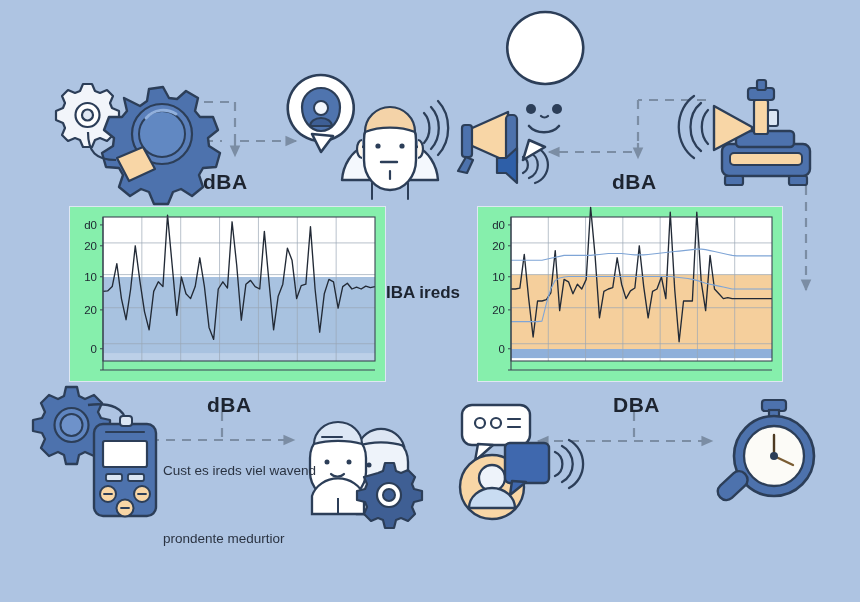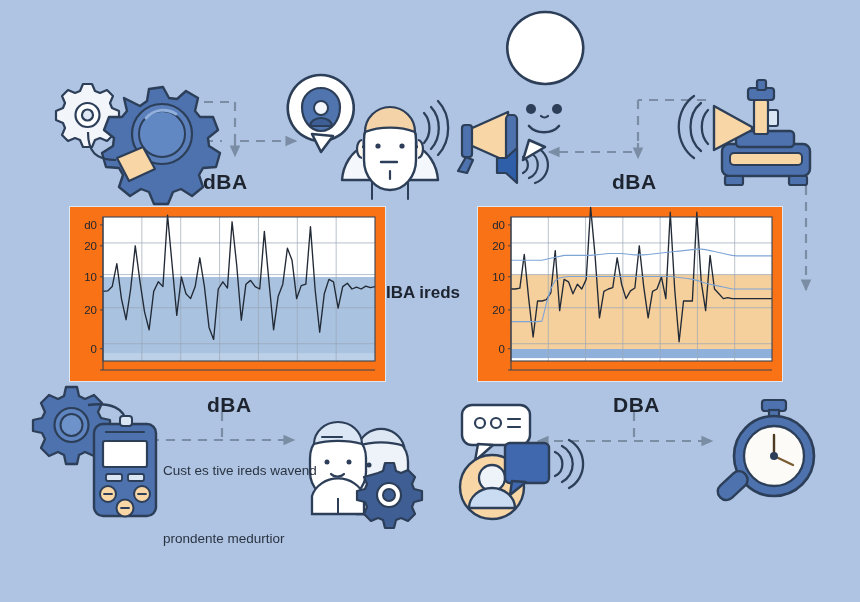--- a/index.html
+++ b/index.html
@@ -19,21 +19,21 @@
     font-weight:bold;
     font-size:21px;
     color:#1d2430;
     letter-spacing:.5px;
     white-space:nowrap;
   }
 
   
   .chart-card{
     position:absolute;
-    background:#f97316;
+    background:#86efac;
     box-shadow:0 0 0 1px rgba(255,255,255,.6);
     text-align:right;
   }
   .chart-inner{position:absolute;left:0;top:0;width:100%;height:100%;}
 
   
   .mid-label{
     position:absolute;
     font-weight:bold;
     font-size:17px;
@@ -286,21 +286,21 @@
     </g>
   </svg>
 
   <div class="dba" style="left:203px;top:170px;">dBA</div>
   <div class="dba" style="left:612px;top:170px;">dBA</div>
   <div class="dba" style="left:207px;top:393px;">dBA</div>
   <div class="dba" style="left:613px;top:393px;">DBA</div>
 
   <div class="mid-label" style="left:386px;top:283px;">IBA ireds</div>
 
-  <div class="body-text" style="left:163px;top:462px;">Cust es tive ireds wavend</div>
+  <div class="body-text" style="left:163px;top:462px;">Cust es ireds viel wavend</div>
   <div class="body-text" style="left:163px;top:486px;margin-top:44px;">prondente medurtior</div>
 
   <div class="chart-card" style="left:70px;top:207px;width:315px;height:174px;">
     <svg class="chart-inner" viewBox="0 0 315 174" preserveAspectRatio="none">
         <rect x="33" y="10" width="272" height="144" fill="#ffffff"></rect>
         <rect x="33" y="70" width="272" height="76.80000000000001" fill="#a8c2e0"></rect>
         <rect x="33" y="146.8" width="272" height="7.199999999999989" fill="#bcd0e8"></rect>
         <line x1="71.85714285714286" y1="10" x2="71.85714285714286" y2="154" stroke="#9aa6b5" stroke-width="0.7"></line>
         <line x1="110.71428571428571" y1="10" x2="110.71428571428571" y2="154" stroke="#9aa6b5" stroke-width="0.7"></line>
         <line x1="149.57142857142856" y1="10" x2="149.57142857142856" y2="154" stroke="#9aa6b5" stroke-width="0.7"></line>

